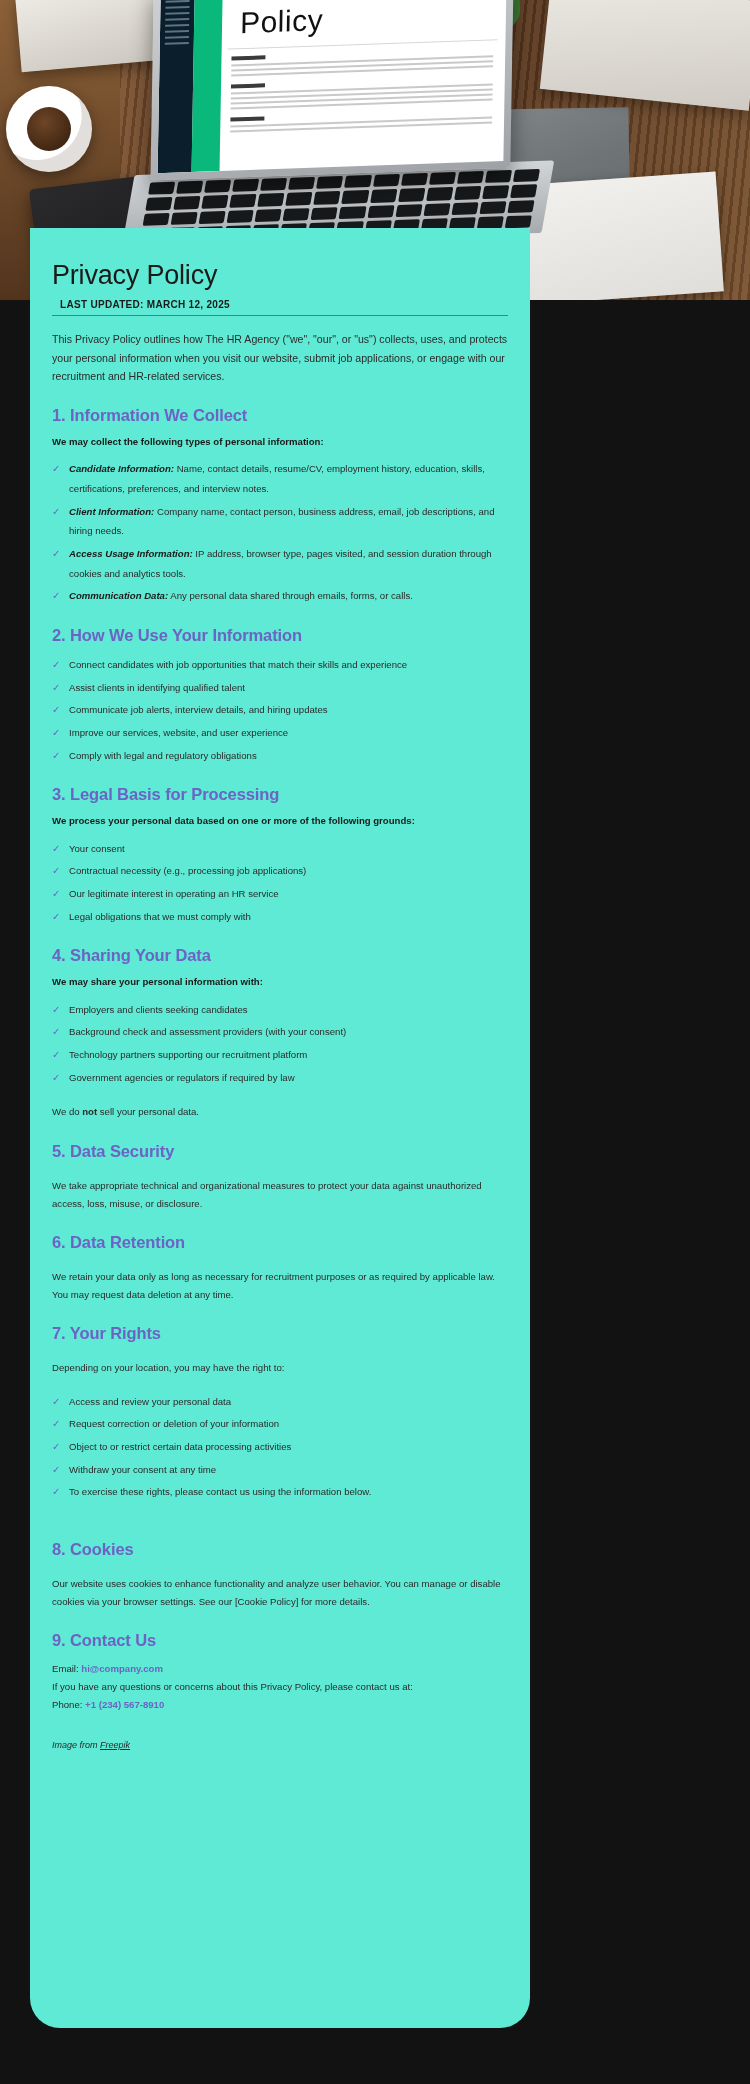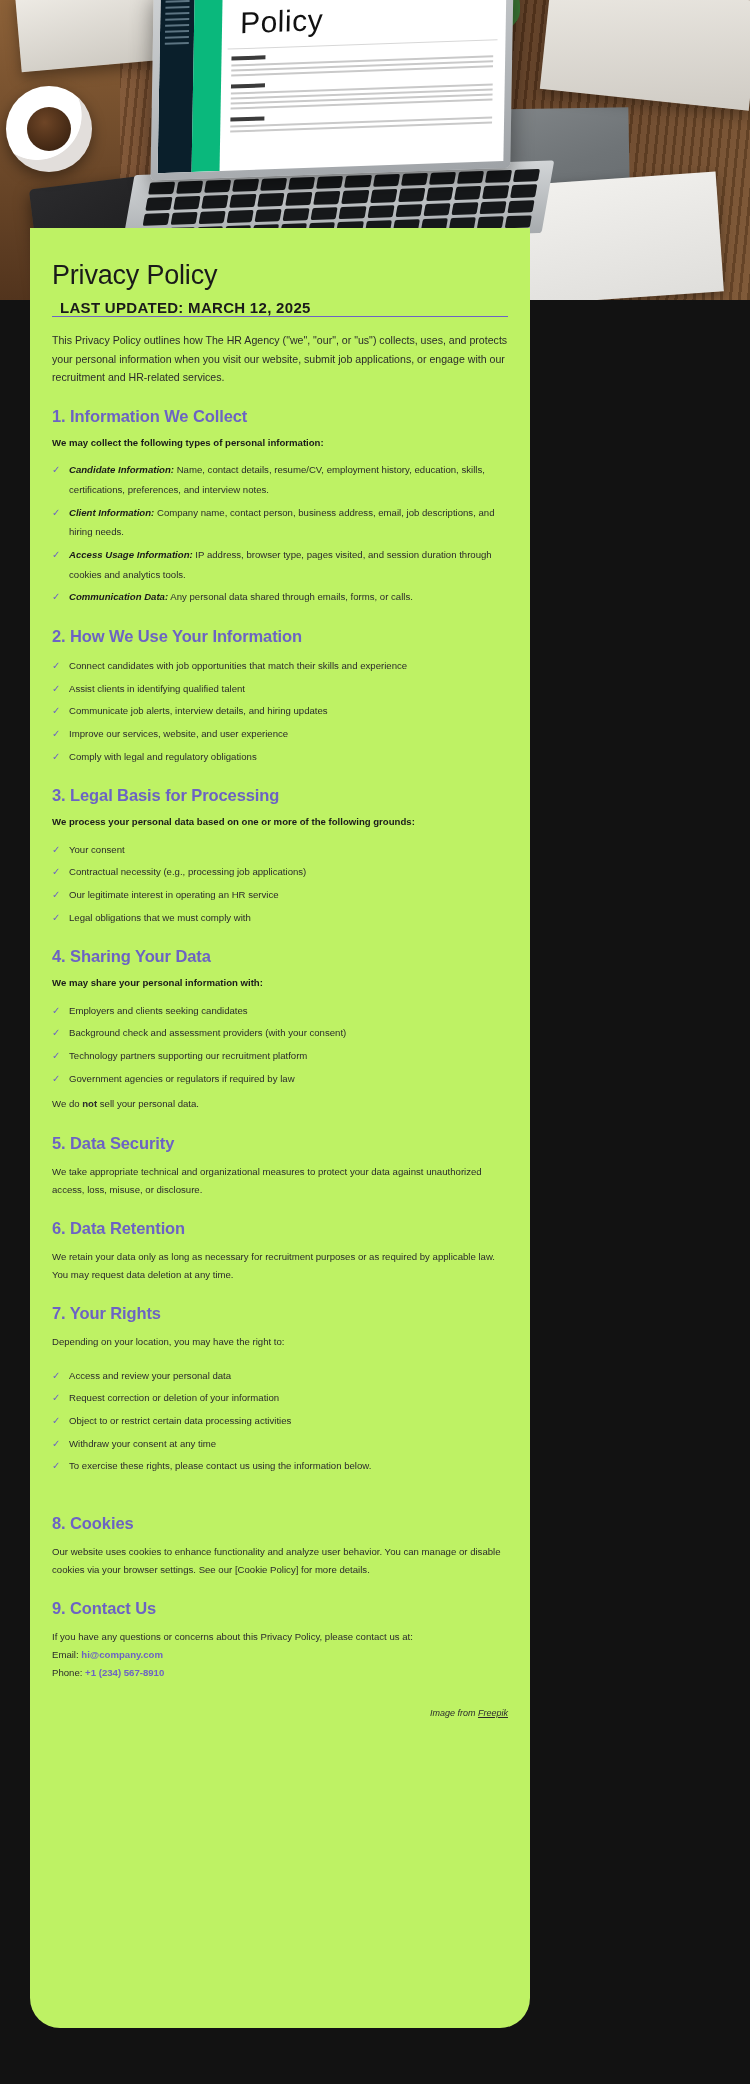--- a/index.html
+++ b/index.html
@@ -128,38 +128,39 @@
   }
   .keys i { background:#16181a; border-radius:2px; display:block; }
 
   
   .card {
     position: absolute;
     left: 30px;
     top: 228px;
     width: 500px;
     height: 1800px;
-    background: #bef264;
+    background: #5eead4;
     border-radius: 0 0 30px 30px;
     padding: 26px 22px 0 22px;
     overflow: hidden;
   }
 
   h1.doc-title {
     font-size: 27px;
     font-weight: 400;
     color: #1a1a1a;
     margin: 6px 0 8px 0;
     letter-spacing: -0.2px;
   }
   .last-updated {
-    font-size: 15px;
+    font-size: 10px;
     font-weight: bold;
     color: #1a1a1a;
     letter-spacing: .3px;
+    margin-bottom: 5px;
     padding-left: 8px;
   }
   .divider {
     height: 1.4px;
     background: #6c63c4;
     margin-bottom: 14px;
   }
   .intro {
     font-size: 10.6px;
     line-height: 1.75;
@@ -177,21 +178,21 @@
     font-size: 9.6px;
     font-weight: bold;
     color: #1a1a1a;
     margin: 0 0 10px 0;
     line-height: 1.5;
   }
   p.body {
     font-size: 9.6px;
     line-height: 1.9;
     color: #2b2b2b;
-    margin: 7px 0 8px 0;
+    margin: 16px 0 8px 0;
   }
   ul.checks { list-style: none; margin: 0 0 6px 0; padding: 0; }
   ul.checks li {
     position: relative;
     padding-left: 17px;
     font-size: 9.6px;
     line-height: 2.05;
     color: #2b2b2b;
     margin-bottom: 3px;
   }
@@ -203,21 +204,20 @@
     line-height: 2.05;
   }
   ul.checks li b { color: #1a1a1a; font-weight: bold; font-style: italic; }
   .contact-line { font-size: 9.6px; line-height: 1.85; color: #2b2b2b; }
   .contact-link { color: #6c63c4; font-weight: bold; text-decoration: none; }
   .credit {
     font-size: 9px;
     font-style: italic;
     color: #2b2b2b;
     margin-top: 26px;
-    text-align: right;
   }
   .credit u { text-decoration: underline; }
   .tight { margin-top: 2px; }
   .gap-sm { height: 6px; }
   .gap-md { height: 12px; }
 </style>
 </head>
 <body>
 
 <div class="hero">
@@ -385,24 +385,24 @@
     <li><span class="tick">✓</span><span>Object to or restrict certain data processing activities</span></li>
     <li><span class="tick">✓</span><span>Withdraw your consent at any time</span></li>
     <li><span class="tick">✓</span><span>To exercise these rights, please contact us using the information below.</span></li>
   </ul>
 
   <div class="gap-md"></div>
   <h2 class="section">8. Cookies</h2>
   <p class="body">Our website uses cookies to enhance functionality and analyze user behavior. You can manage or disable cookies via your browser settings. See our [Cookie Policy] for more details.</p>
 
   <h2 class="section">9. Contact Us</h2>
-  <div class="contact-line">If you have any questions or concerns about this Privacy Policy, please contact us at:</div>
   <div class="contact-line">
     <span>Email: </span><a class="contact-link" href="#">hi@company.com</a>
   </div>
+  <div class="contact-line">If you have any questions or concerns about this Privacy Policy, please contact us at:</div>
   <div class="contact-line">
     <span>Phone:  </span><a class="contact-link" href="#">+1 (234) 567-8910</a>
   </div>
 
   <div class="credit">
     <span>Image from </span><u>Freepik</u>
   </div>
 </div>
 
 </body></html>

